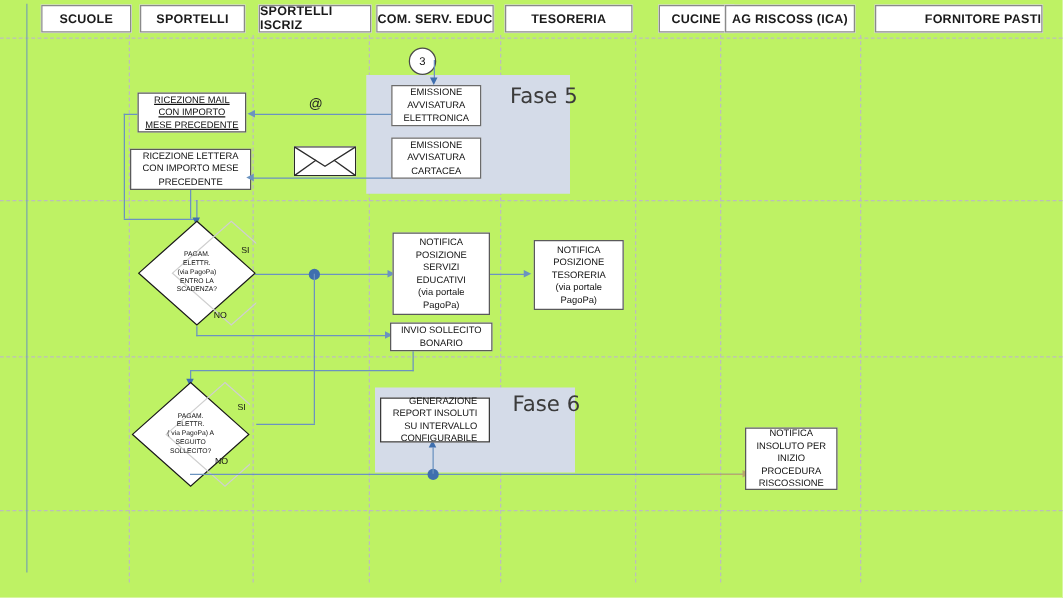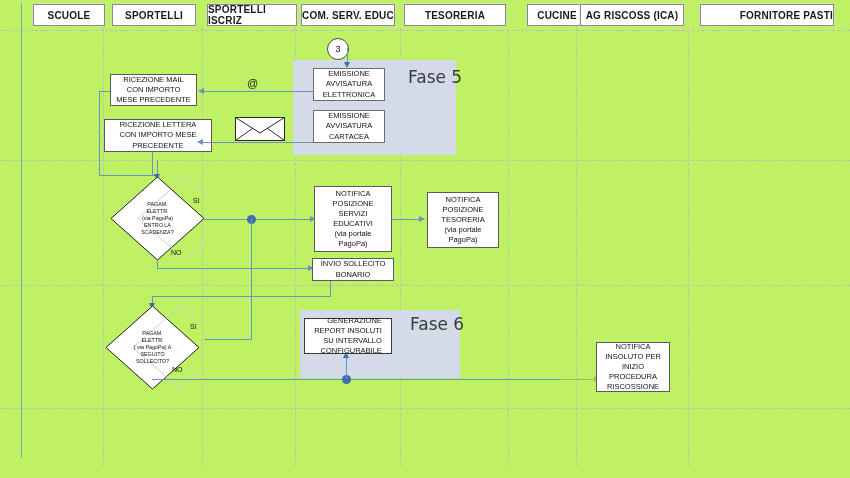--- a/index.html
+++ b/index.html
@@ -131,27 +131,27 @@
 AVVISATURA
 ELETTRONICA</span>
   </div>
 
   <div class="pbox mixed" style="left:313px;top:110px;width:72px;height:33px;">
     <span>EMISSIONE
 AVVISATURA
 CARTACEA</span>
   </div>
 
-  <div class="pbox" style="left:110px;top:74px;width:87px;height:32px;">
+  <div class="pbox" style="left:110px;top:74px;width:87px;height:32px;text-decoration:underline;">
     <span>RICEZIONE  MAIL
 CON IMPORTO
 MESE PRECEDENTE</span>
   </div>
 
-  <div class="pbox" style="left:104px;top:119px;width:108px;height:33px;">
+  <div class="pbox" style="left:104px;top:119px;width:97px;height:33px;">
     <span>RICEZIONE   LETTERA
 CON IMPORTO  MESE
 PRECEDENTE</span>
   </div>
 
   <div class="conn h" style="left:203px;top:91px;width:110px;"></div>
   <div class="arrow left" style="left:198px;top:87.5px;"></div>
 
   <div class="at-icon" style="left:247px;top:78px;">@</div>
 

